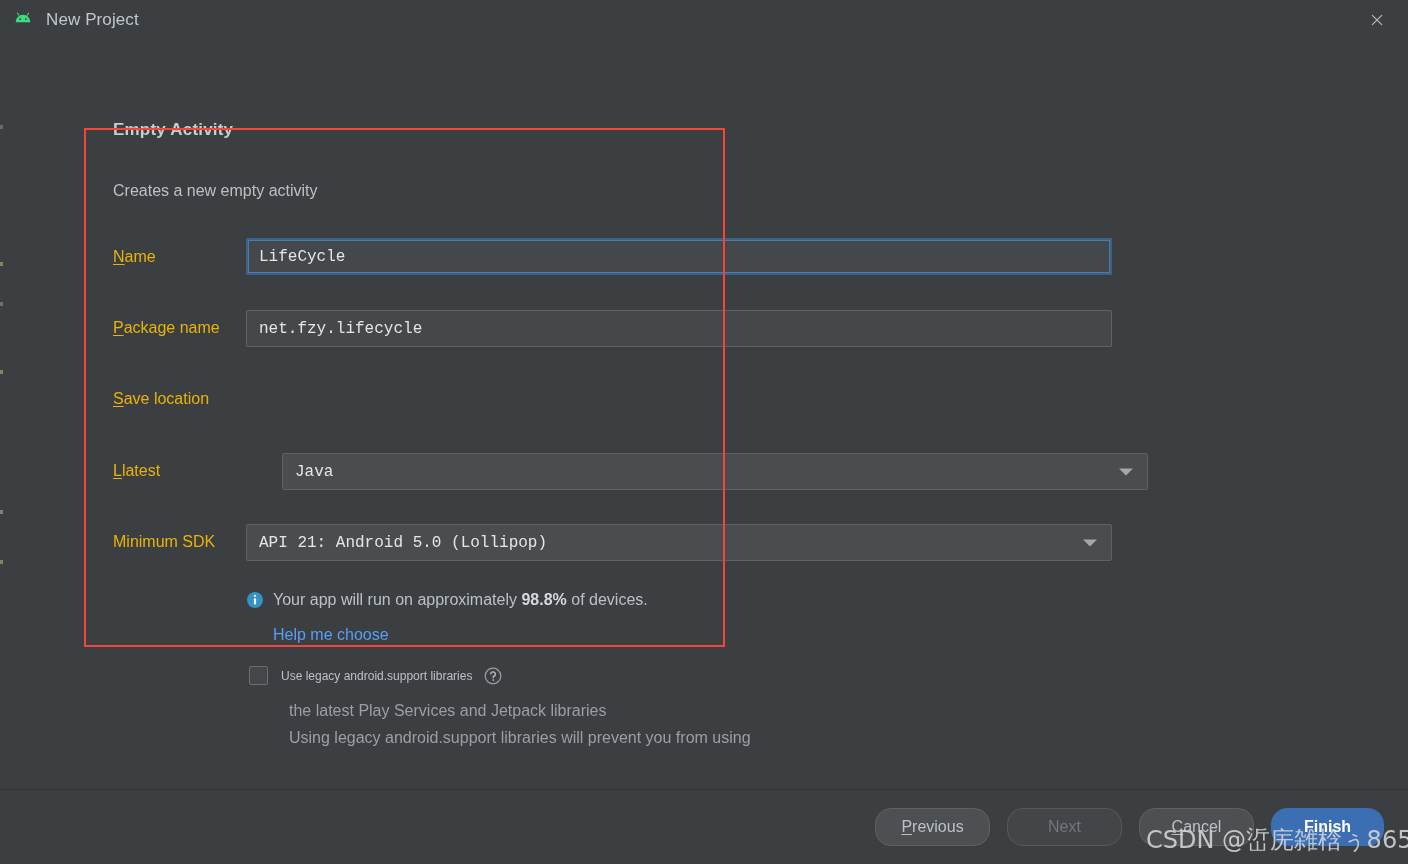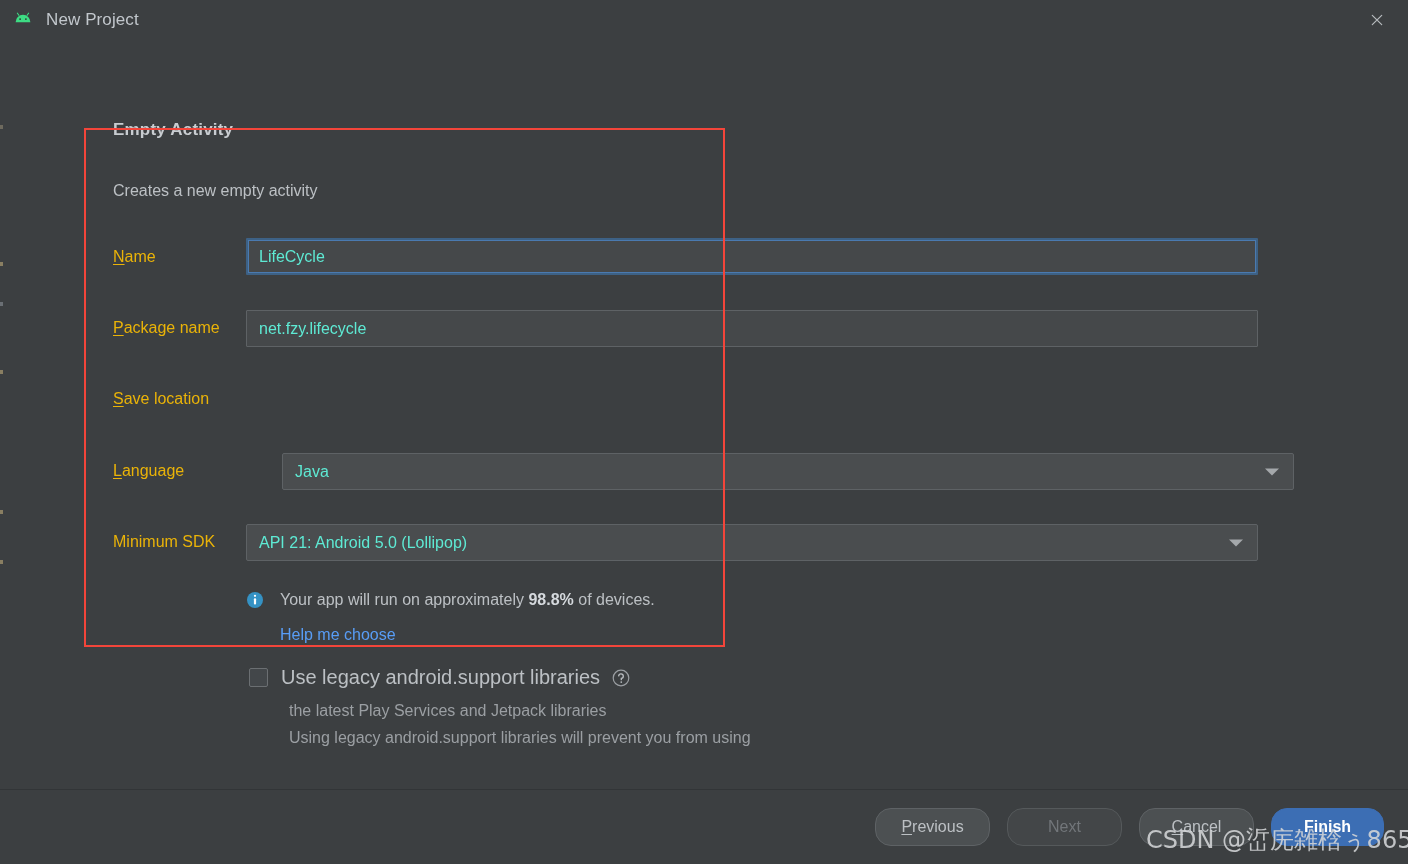--- a/index.html
+++ b/index.html
@@ -97,30 +97,31 @@
     white-space: nowrap;
   }
   .form-label .mn {
     text-decoration: underline;
     text-underline-offset: 2px;
   }
 
   .field {
     position: absolute;
     left: 246px;
-    width: 1012px;
+    width: 866px;
     height: 37px;
     background: #45484a;
     border: 1px solid #5e6265;
     box-sizing: border-box;
     display: flex;
     align-items: center;
-    color: #5eead4;
+    color: #e5e5e5;
     font-size: 16px;
     border-radius: 1px;
+    font-family: Liberation Mono, monospace;
   }
   .field .val {
     padding-left: 12px;
     white-space: nowrap;
     overflow: hidden;
   }
   .field.focused {
     border: 2px solid #3d6185;
     outline: 1px solid #4a7ab0;
     outline-offset: -3px;
@@ -159,21 +160,21 @@
     display: flex;
     align-items: flex-start;
     font-size: 16px;
   }
   .info-icon {
     width: 18px; height: 18px;
     margin-top: 2px;
     flex: 0 0 auto;
   }
   .info-text {
-    margin-left: 16px;
+    margin-left: 9px;
     color: #bcc0c4;
     line-height: 21px;
   }
   .info-text b { color: #d5d9dd; font-weight: bold; }
   .help-link {
     display: block;
     margin-top: 14px;
     color: #589df6;
     cursor: pointer;
     font-size: 16px;
@@ -190,21 +191,21 @@
     width: 19px; height: 19px;
     border: 1px solid #6b6f72;
     background: #43474a;
     border-radius: 2px;
     box-sizing: border-box;
     cursor: pointer;
     flex: 0 0 auto;
   }
   .cb-label {
     margin-left: 13px;
-    font-size: 20px;
+    font-size: 12px;
     color: #bcc0c4;
     white-space: nowrap;
     cursor: pointer;
   }
   .help-icon {
     margin-left: 12px;
     width: 18px; height: 18px;
     cursor: pointer;
   }
   .cb-desc {
@@ -323,21 +324,21 @@
     <span class="val">LifeCycle</span>
   </div>
 
   <div class="form-label" style="top:279px;left:113px;"><span class="mn">P</span><span>ackage name</span></div>
   <div class="field" style="top:270px;">
     <span class="val">net.fzy.lifecycle</span>
   </div>
 
   <div class="form-label" style="top:350px;left:113px;"><span class="mn">S</span><span>ave location</span></div>
 
-  <div class="form-label" style="top:422px;left:113px;"><span class="mn">L</span><span>anguage</span></div>
+  <div class="form-label" style="top:422px;left:113px;"><span class="mn">L</span><span>latest</span></div>
   <div class="field combo" style="top:413px;margin-left:36px;">
     <span class="val">Java</span>
     <span class="combo-arrow"></span>
   </div>
 
   <div class="form-label" style="top:493px;left:113px;">Minimum SDK</div>
   <div class="field combo" style="top:484px;">
     <span class="val">API 21: Android 5.0 (Lollipop)</span>
     <span class="combo-arrow"></span>
   </div>

